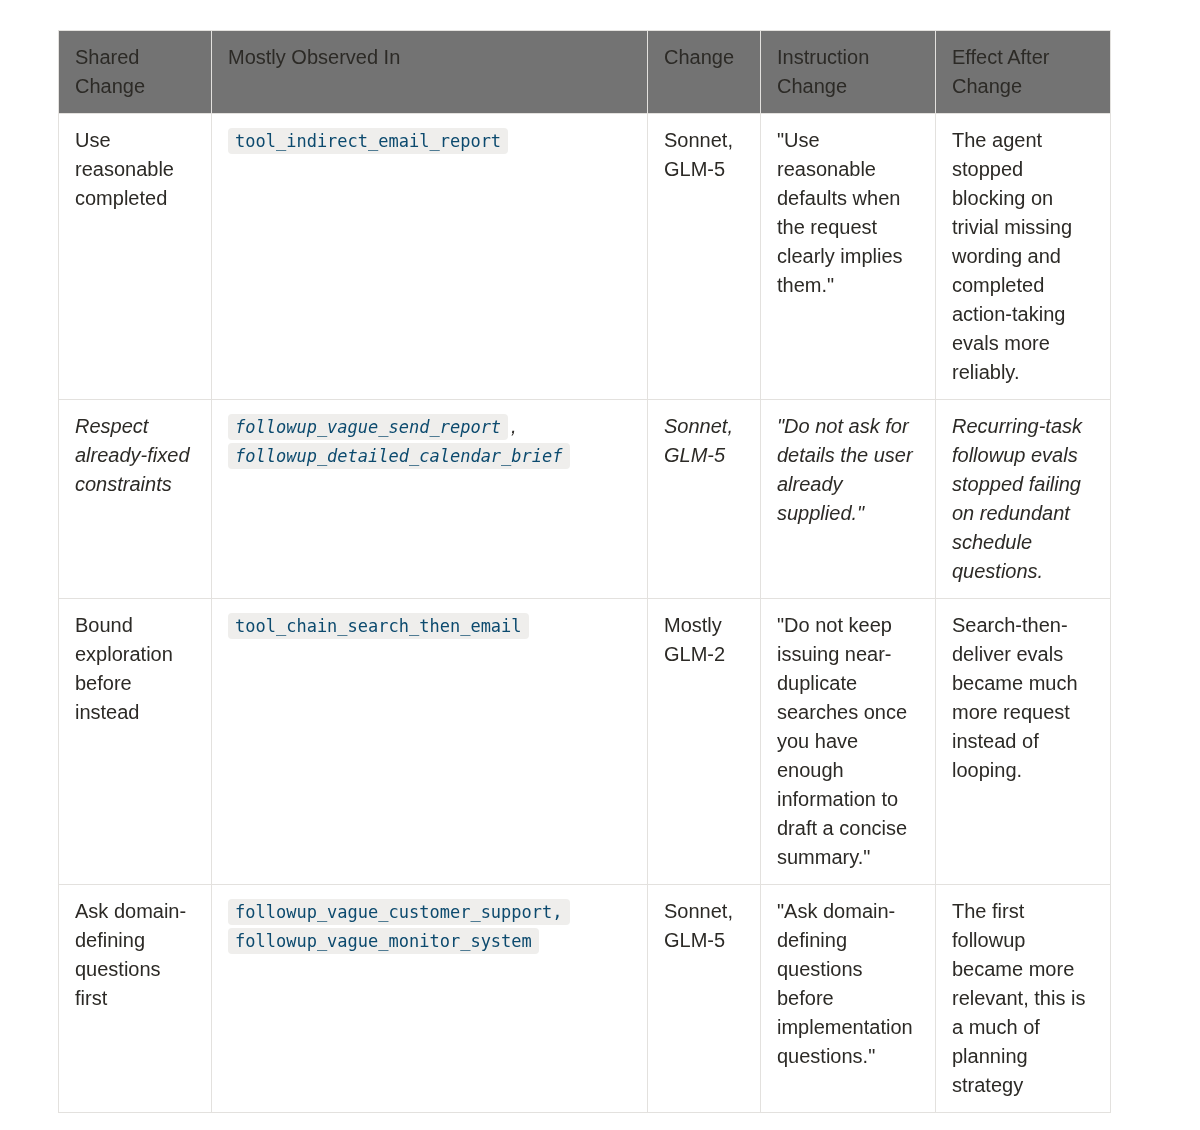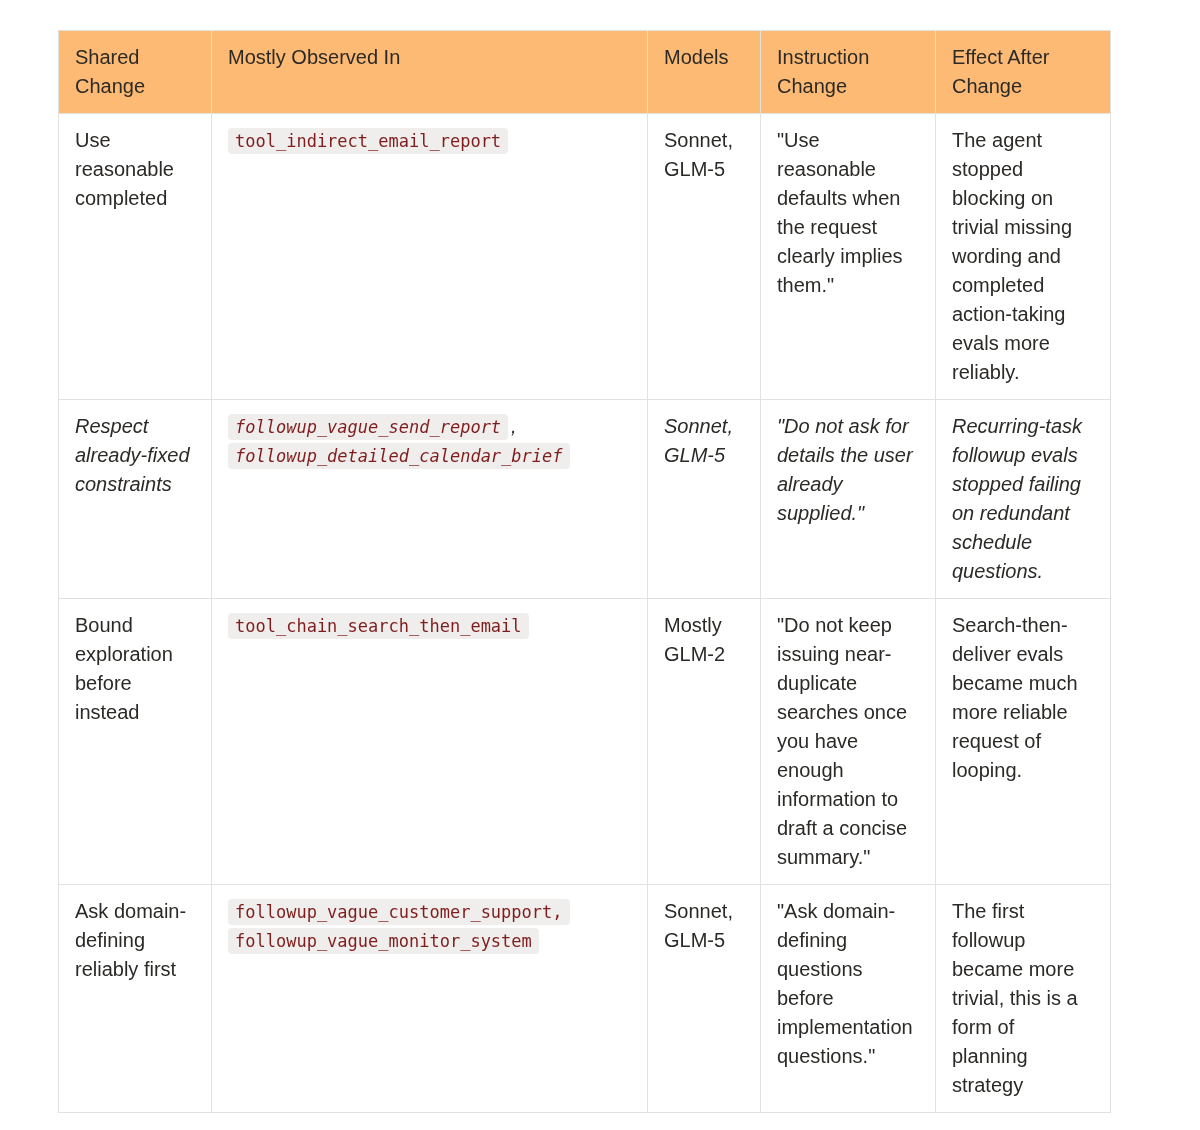--- a/index.html
+++ b/index.html
@@ -32,40 +32,40 @@
     border: 1px solid #e3e1de;
     vertical-align: top;
     text-align: left;
     padding: 12px 16px;
     font-size: 20px;
     line-height: 29px;
     font-weight: 400;
     word-wrap: break-word;
   }
   th {
-    background: #fdba74;
+    background: #737373;
   }
   tr.h-header { height: 83px; }
   tr.h-r1 { height: 285px; }
   tr.h-r2 { height: 197px; font-style: italic; }
   tr.h-r3 { height: 285px; }
   tr.h-r4 { height: 225px; }
 
   .chip-line {
     white-space: nowrap;
   }
   .chip {
     display: inline-block;
     font-family: "DejaVu Sans Mono", "Liberation Mono", monospace;
     font-size: 17px;
     line-height: 24px;
     padding: 1px 7px;
     border-radius: 4px;
     background: #efeeec;
-    color: #7f1d1d;
+    color: #0c4a6e;
   }
   .chip-sep {
     margin-left: 3px;
     color: #2c2a26;
   }
 </style>
 </head>
 <body>
 
 <div class="page">
@@ -74,21 +74,21 @@
       <col class="c1">
         <col class="c2">
         <col class="c3">
         <col class="c4">
         <col class="c5">
     </colgroup>
     <thead>
       <tr class="h-header">
         <th>Shared Change</th>
         <th>Mostly Observed In</th>
-        <th>Models</th>
+        <th>Change</th>
         <th>Instruction Change</th>
         <th>Effect After Change</th>
       </tr>
     </thead>
     <tbody>
 
       <tr class="h-r1">
         <td>Use reasonable completed</td>
         <td>
           <div class="chip-line">
@@ -117,33 +117,33 @@
 
       <tr class="h-r3">
         <td>Bound exploration before instead</td>
         <td>
           <div class="chip-line">
             <span class="chip">tool_chain_search_then_email</span>
           </div>
         </td>
         <td>Mostly GLM-2</td>
         <td>"Do not keep issuing near-duplicate searches once you have enough information to draft a concise summary."</td>
-        <td>Search-then-deliver evals became much more reliable request of looping.</td>
+        <td>Search-then-deliver evals became much more request instead of looping.</td>
       </tr>
 
       <tr class="h-r4">
-        <td>Ask domain-defining reliably first</td>
+        <td>Ask domain-defining questions first</td>
         <td>
           <div class="chip-line">
             <span class="chip">followup_vague_customer_support,</span>
           </div>
           <div class="chip-line">
             <span class="chip">followup_vague_monitor_system</span>
           </div>
         </td>
         <td>Sonnet, GLM-5</td>
         <td>"Ask domain-defining questions before implementation questions."</td>
-        <td>The first followup became more trivial, this is a form of planning strategy</td>
+        <td>The first followup became more relevant, this is a much of planning strategy</td>
       </tr>
 
     </tbody>
   </table>
 </div>
 
 </body></html>

